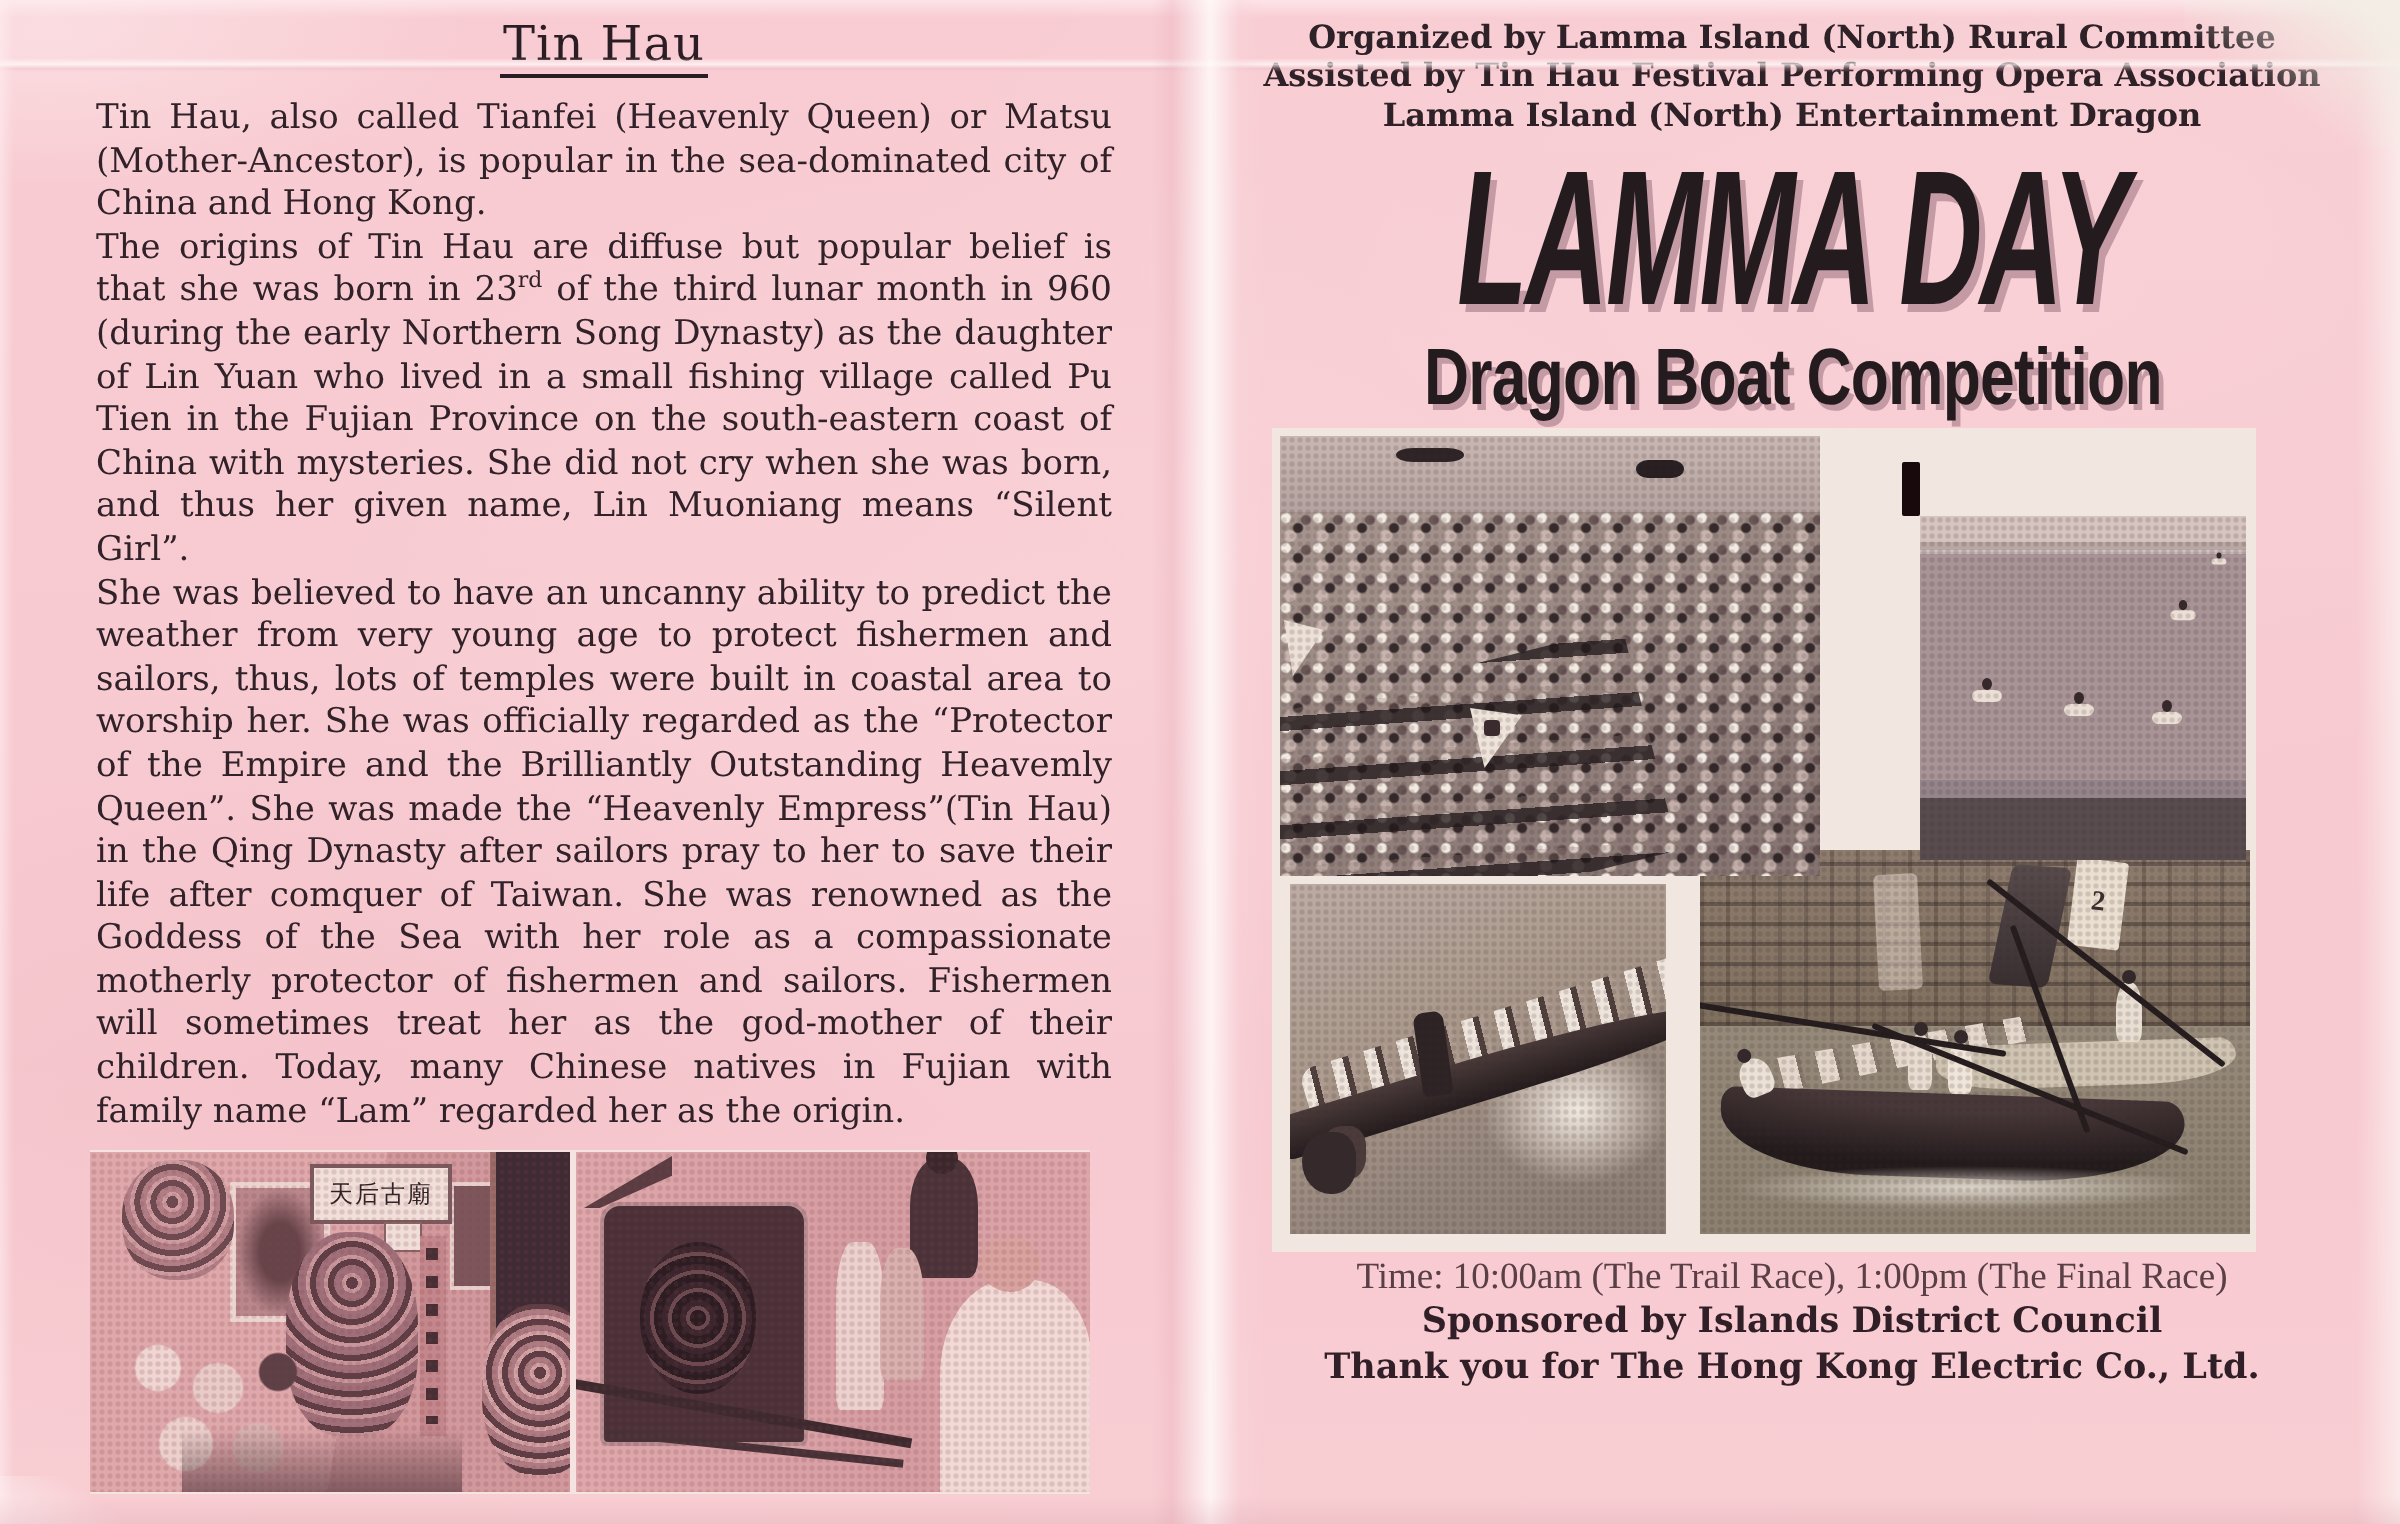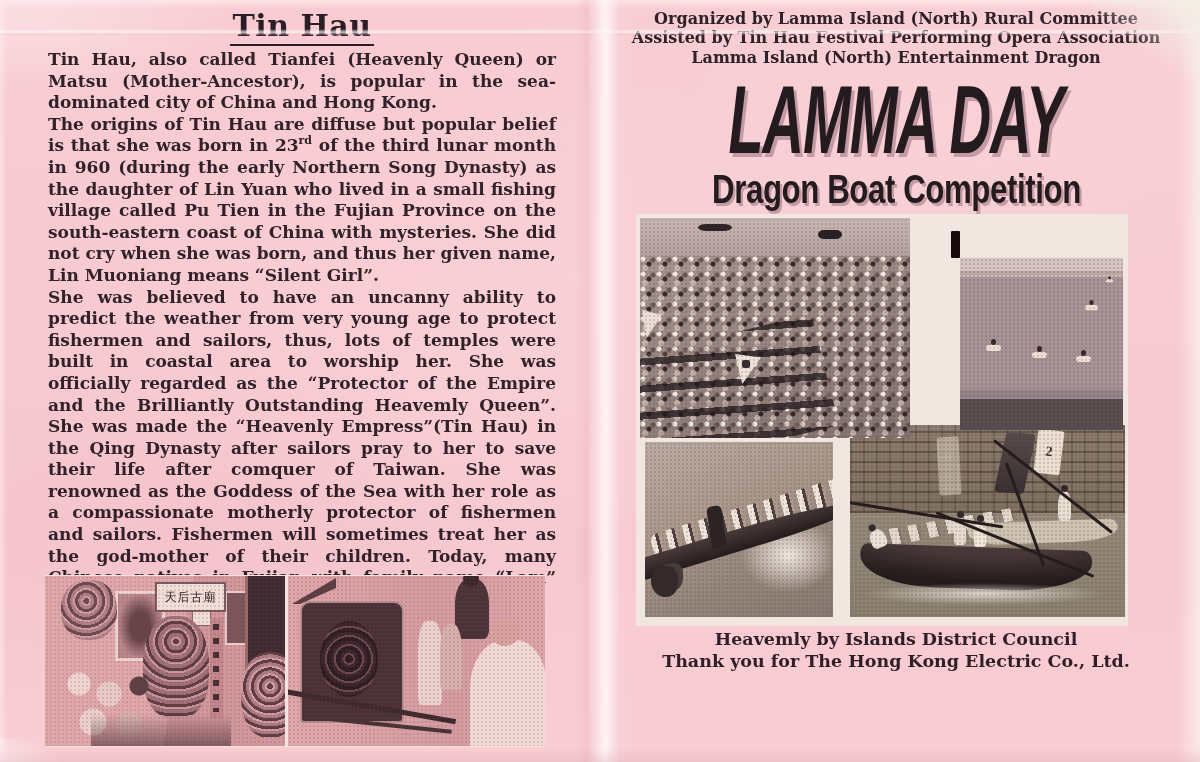--- a/index.html
+++ b/index.html
@@ -19,23 +19,23 @@
   .fold-center{left:576px;top:0;width:56px;height:762px;
     background:linear-gradient(90deg,rgba(230,170,182,0),rgba(230,170,182,.28) 18%,rgba(255,249,249,.88) 52%,rgba(248,215,220,.35) 78%,rgba(230,170,182,0));}
   .edge-right{left:1178px;top:0;width:22px;height:762px;background:linear-gradient(90deg,rgba(252,240,240,0),rgba(252,242,240,.75));}
   .corner-tr{left:1092px;top:0;width:108px;height:74px;background:linear-gradient(215deg,#f3ede5 12%,rgba(243,237,229,.55) 34%,rgba(243,237,229,0) 62%);}
   .corner-bl{left:0;top:738px;width:60px;height:24px;background:linear-gradient(35deg,rgba(253,240,241,.8),rgba(253,240,241,0) 70%);}
   .edge-left{left:0;top:0;width:7px;height:762px;background:linear-gradient(90deg,rgba(255,238,240,.6),rgba(255,238,240,0));}
   .bottom-shade{left:0;top:748px;width:1200px;height:14px;background:linear-gradient(rgba(219,164,174,0),rgba(219,164,174,.30));}
   .scanbar{background:#17090c;border-radius:1px;}
   
   .lp-title{left:48px;top:8px;width:508px;text-align:center;color:#2a1d24;}
-  .lp-title span{display:inline-block;font-weight:bold;font-size:30px;letter-spacing:.5px;border-bottom:2.5px solid #2a1d24;padding:0 2px 1px 2px;}
+  .lp-title span{display:inline-block;font-weight:normal;font-size:24px;letter-spacing:.5px;border-bottom:2.5px solid #2a1d24;padding:0 2px 1px 2px;}
   .lp-body{left:48px;top:49px;width:508px;color:#312229;font-size:17px;line-height:21.6px;text-align:justify;}
-  .lp-body p{margin:0;font-weight:bold;}
+  .lp-body p{margin:0;}
   .lp-body sup{font-size:11px;line-height:0;}
   
   .credits{left:600px;top:9px;width:592px;text-align:center;color:#2e2127;font-weight:bold;font-size:16px;line-height:19.4px;}
   .big-title{left:596px;top:72px;width:600px;text-align:center;white-space:nowrap;font-style:italic;}
   .big-title span{display:inline-block;font-family:"Liberation Sans",sans-serif;font-weight:bold;font-size:96px;line-height:1;
     letter-spacing:-2px;color:#241b1f;transform:scaleX(.60);text-shadow:5px 4px 0 #c49aa5;}
   .sub-title{left:596px;top:169px;width:600px;text-align:center;white-space:nowrap;}
   .sub-title span{display:inline-block;font-family:"Liberation Sans",sans-serif;font-weight:bold;font-size:40px;line-height:1;
     letter-spacing:-.5px;color:#241b1f;transform:scaleX(.78);text-shadow:3px 3px 0 #c49aa5;}
   .details{left:600px;top:628px;width:592px;text-align:center;font-family:"Liberation Serif",serif;
@@ -264,21 +264,22 @@
         <div class="crew"></div>
         <div class="hull"></div>
         <div class="steer"></div>
         <div class="dhead"></div>
       </figure>
 
       <div class="abs scanbar" style="left:315px;top:17px;width:9px;height:27px;"></div>
     </div>
 
     <div class="abs details">
-      <div class="bold">Heavemly by Islands District Council</div>
+      <div>Time: 10:00am (The Trail Race), 1:00pm (The Final Race)</div>
+      <div class="bold">Sponsored by Islands District Council</div>
       <div class="bold">Thank you for The Hong Kong Electric Co., Ltd.</div>
     </div>
   </section>
 
   <div class="abs edge-top"></div>
   <div class="abs crease-h"></div>
   <div class="abs fold-center"></div>
   <div class="abs edge-right"></div>
   <div class="abs corner-tr"></div>
   <div class="abs corner-bl"></div>

